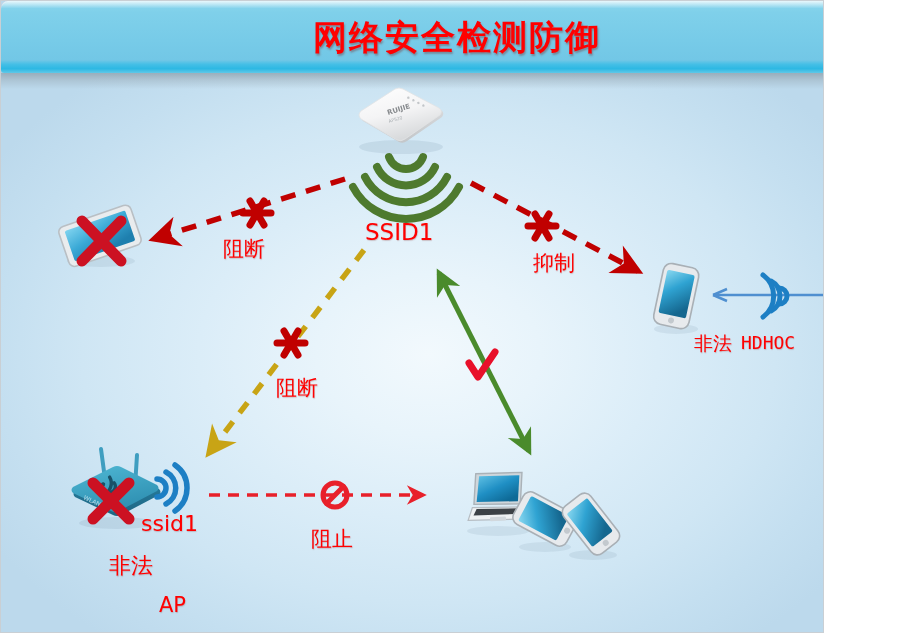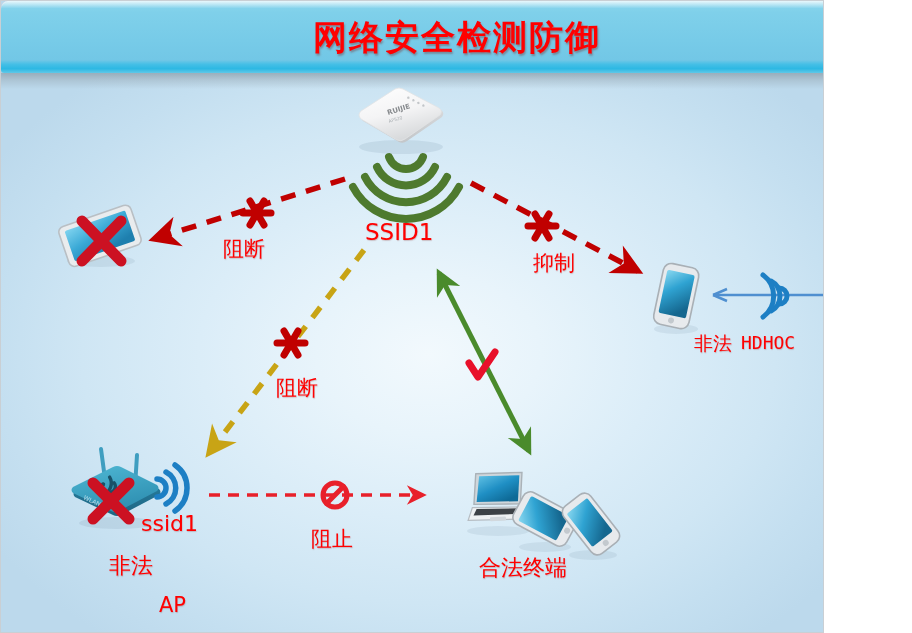--- a/index.html
+++ b/index.html
@@ -401,15 +401,14 @@
       </defs>
       <ellipse cx="36" cy="66" rx="24" ry="5" fill="rgba(120,150,170,0.15)"></ellipse>
       <g transform="rotate(-38 36 36)">
         <rect x="18" y="4" width="34" height="60" rx="8" fill="#e7eaed" stroke="#a9b0b6" stroke-width="1.6"></rect>
         <rect x="22" y="11" width="26" height="42" rx="2" fill="url(#phScreen3)"></rect>
         <circle cx="35" cy="58" r="3" fill="#c3c9ce"></circle>
       </g>
     </svg>
   </div>
 
-  <div class="caption" style="left:478px; top:552px; font-size:22px;">合法终端</div>
 
 </div>
 
 </body></html>

